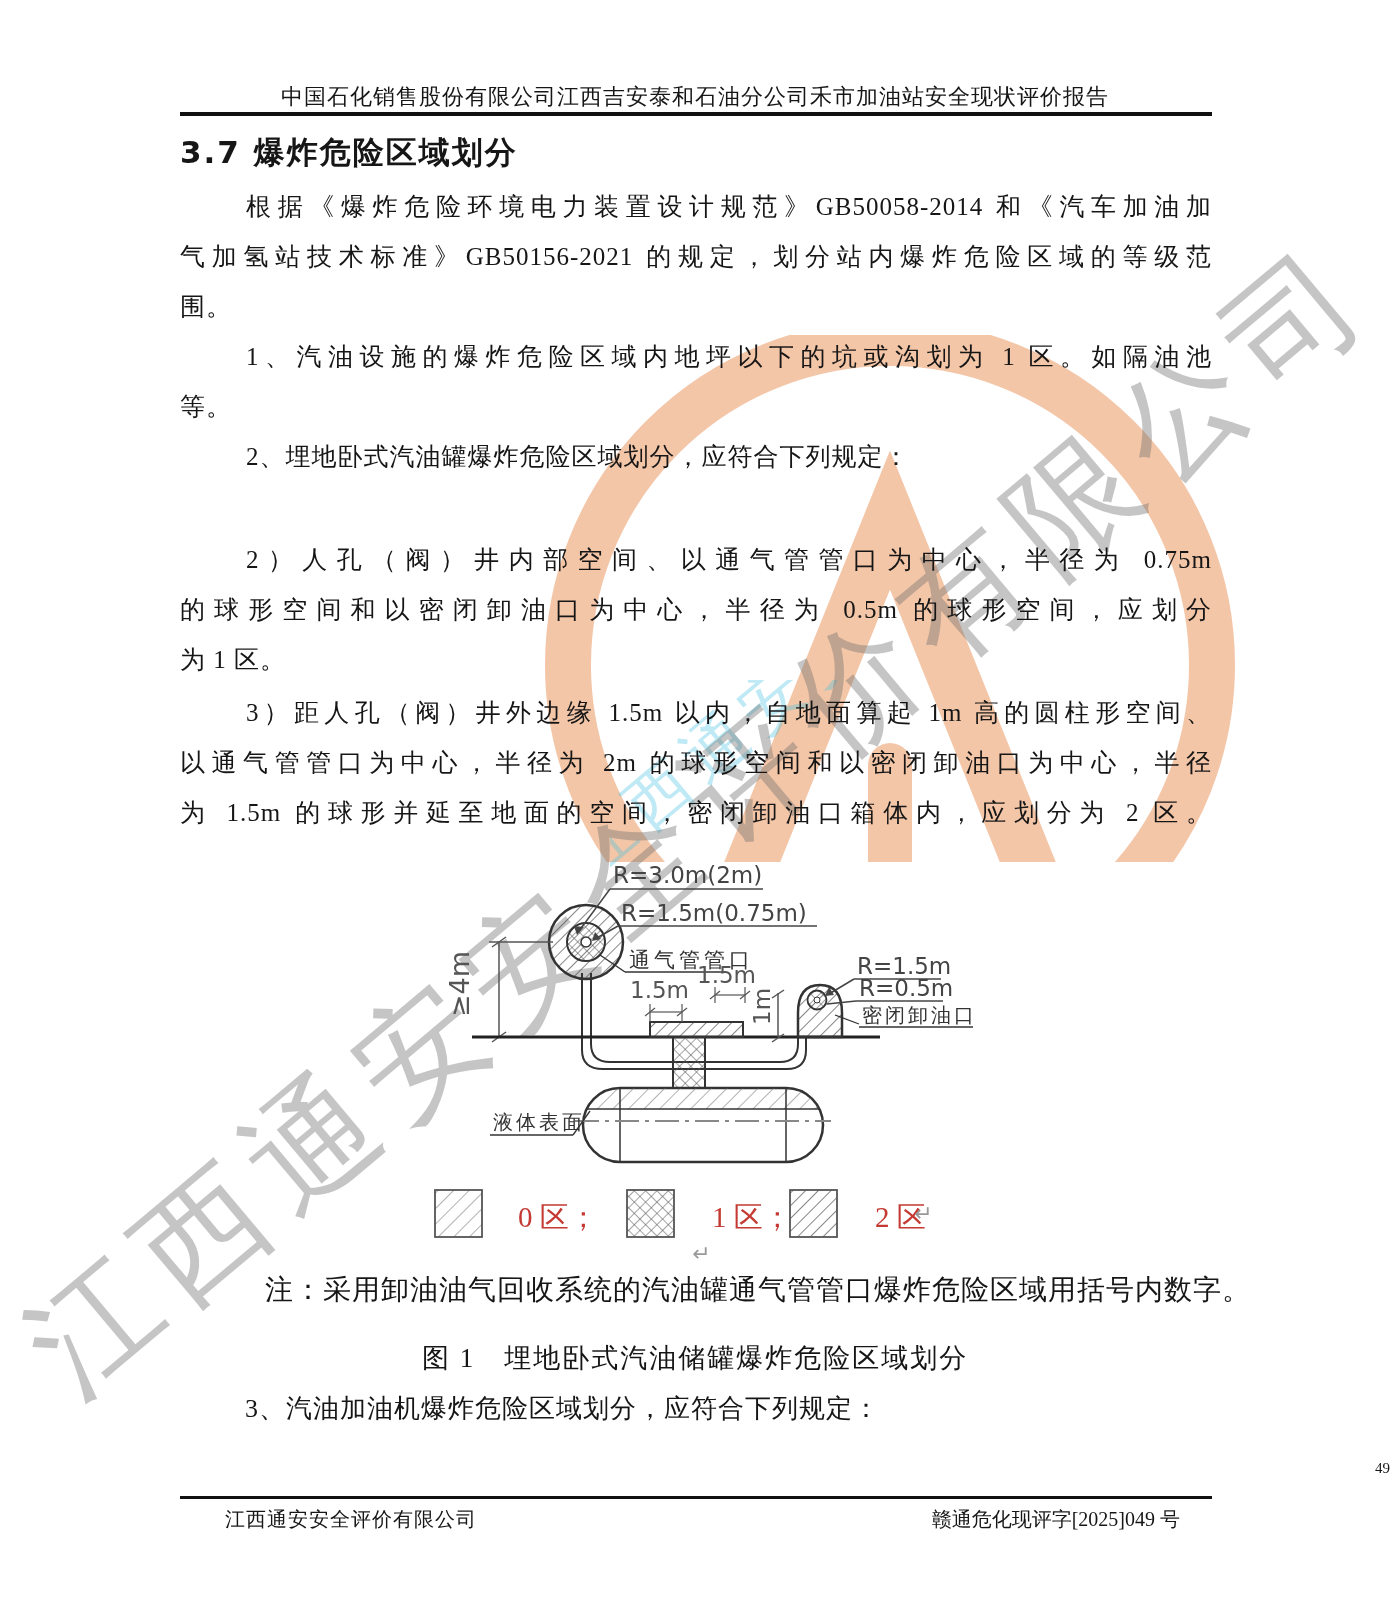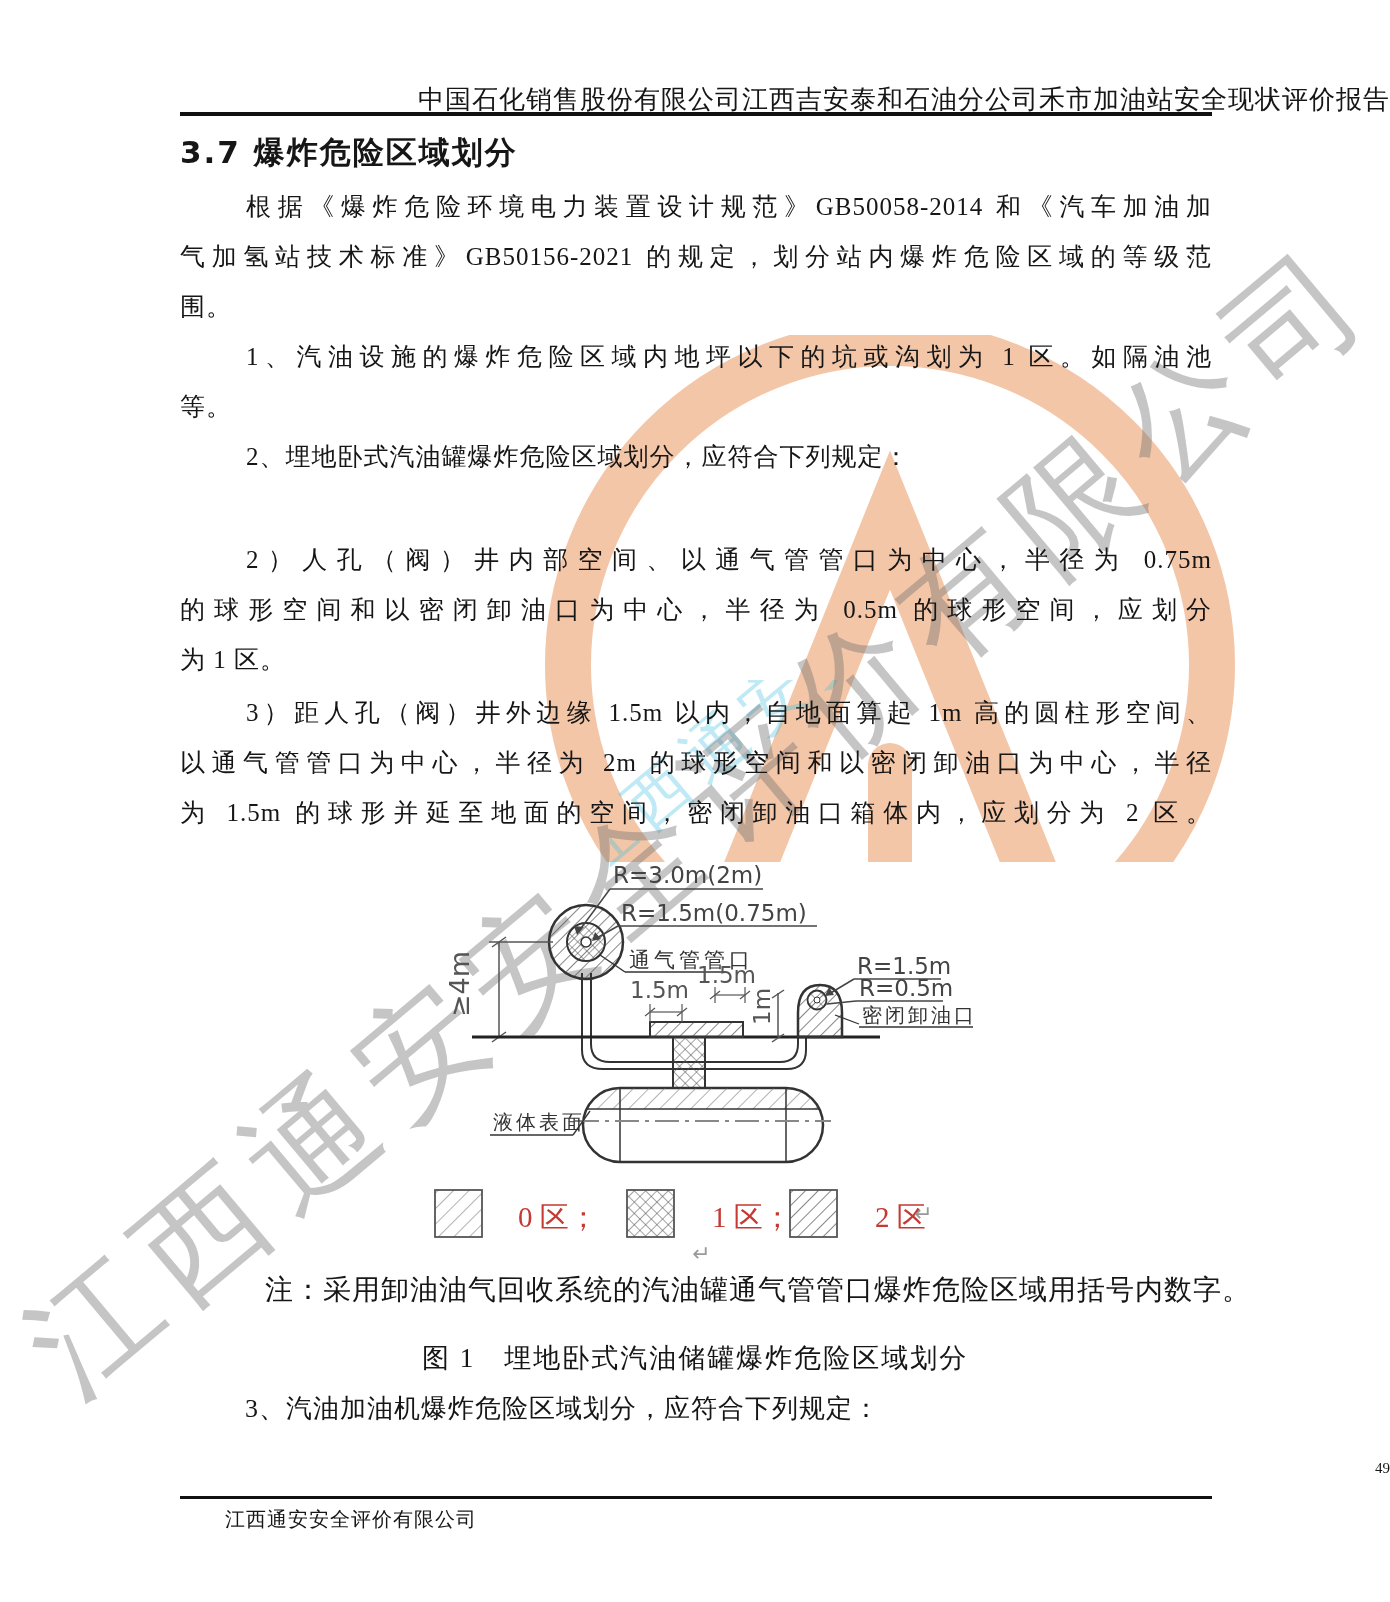--- a/index.html
+++ b/index.html
@@ -11,21 +11,21 @@
   #wm-logo-clip{position:absolute;left:360px;top:335px;width:1060px;height:527px;overflow:hidden;z-index:0;}
   #wm-stamp-clip{position:absolute;left:610px;top:680px;width:370px;height:210px;overflow:hidden;z-index:0;}
   #wm-stamp-clip .stamp-text{position:absolute;left:-60px;top:150px;white-space:nowrap;
         font-size:64px;letter-spacing:10px;color:rgba(60,190,225,0.33);
         transform:rotate(-40deg);transform-origin:0 0;font-family:"DejaVu Sans",sans-serif;}
   #wm-text{position:absolute;left:700px;top:820px;white-space:nowrap;z-index:1;
         font-size:126px;letter-spacing:16px;color:rgba(110,110,110,0.40);
         transform:translate(-50%,-50%) rotate(-40deg);font-family:"DejaVu Sans",sans-serif;}
 
   
-  .header-text{left:0;top:82px;width:100%;text-align:right;font-size:26px;letter-spacing:1px;z-index:2;}
+  .header-text{left:0;top:82px;width:100%;text-align:center;font-size:22px;letter-spacing:1px;z-index:2;}
   .header-rule{left:180px;top:112px;width:1032px;height:4px;background:#111;z-index:2;}
   .footer-rule{left:180px;top:1496px;width:1032px;height:3px;background:#111;z-index:2;}
   .footer-left{left:225px;top:1506px;font-size:20px;letter-spacing:1px;z-index:2;}
   .footer-right{left:180px;top:1506px;width:1000px;text-align:right;font-size:20px;z-index:2;}
   .page-number{left:0;top:1460px;width:100%;text-align:right;font-size:15px;z-index:2;}
 
   
   .section-title{left:180px;top:132px;font-size:31px;font-weight:bold;
         font-family:"DejaVu Sans",sans-serif;letter-spacing:2px;z-index:2;}
   .line{position:absolute;left:180px;width:1032px;font-size:25px;line-height:34px;
@@ -212,14 +212,15 @@
     </g>
   </svg>
 
   <div class="abs note-text">注：采用卸油油气回收系统的汽油罐通气管管口爆炸危险区域用括号内数字。</div>
   <div class="abs figure-caption">图 1　埋地卧式汽油储罐爆炸危险区域划分</div>
   <div class="abs para-next">3、汽油加油机爆炸危险区域划分，应符合下列规定：</div>
 
   <div class="abs page-number">49</div>
   <div class="abs footer-rule"></div>
   <div class="abs footer-left">江西通安安全评价有限公司</div>
+  <div class="abs footer-right">赣通危化现评字[2025]049 号</div>
 
 </div>
 
 </body></html>

